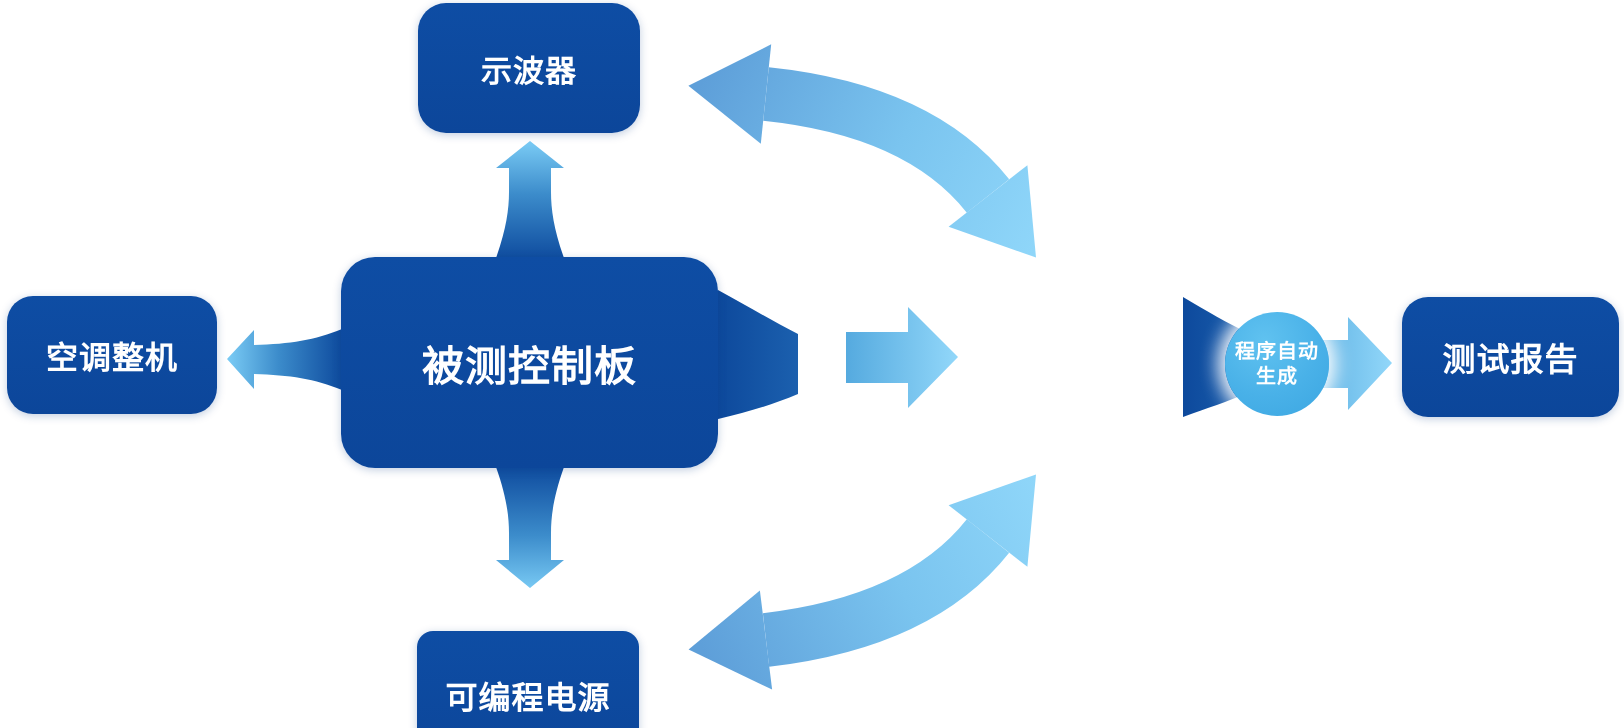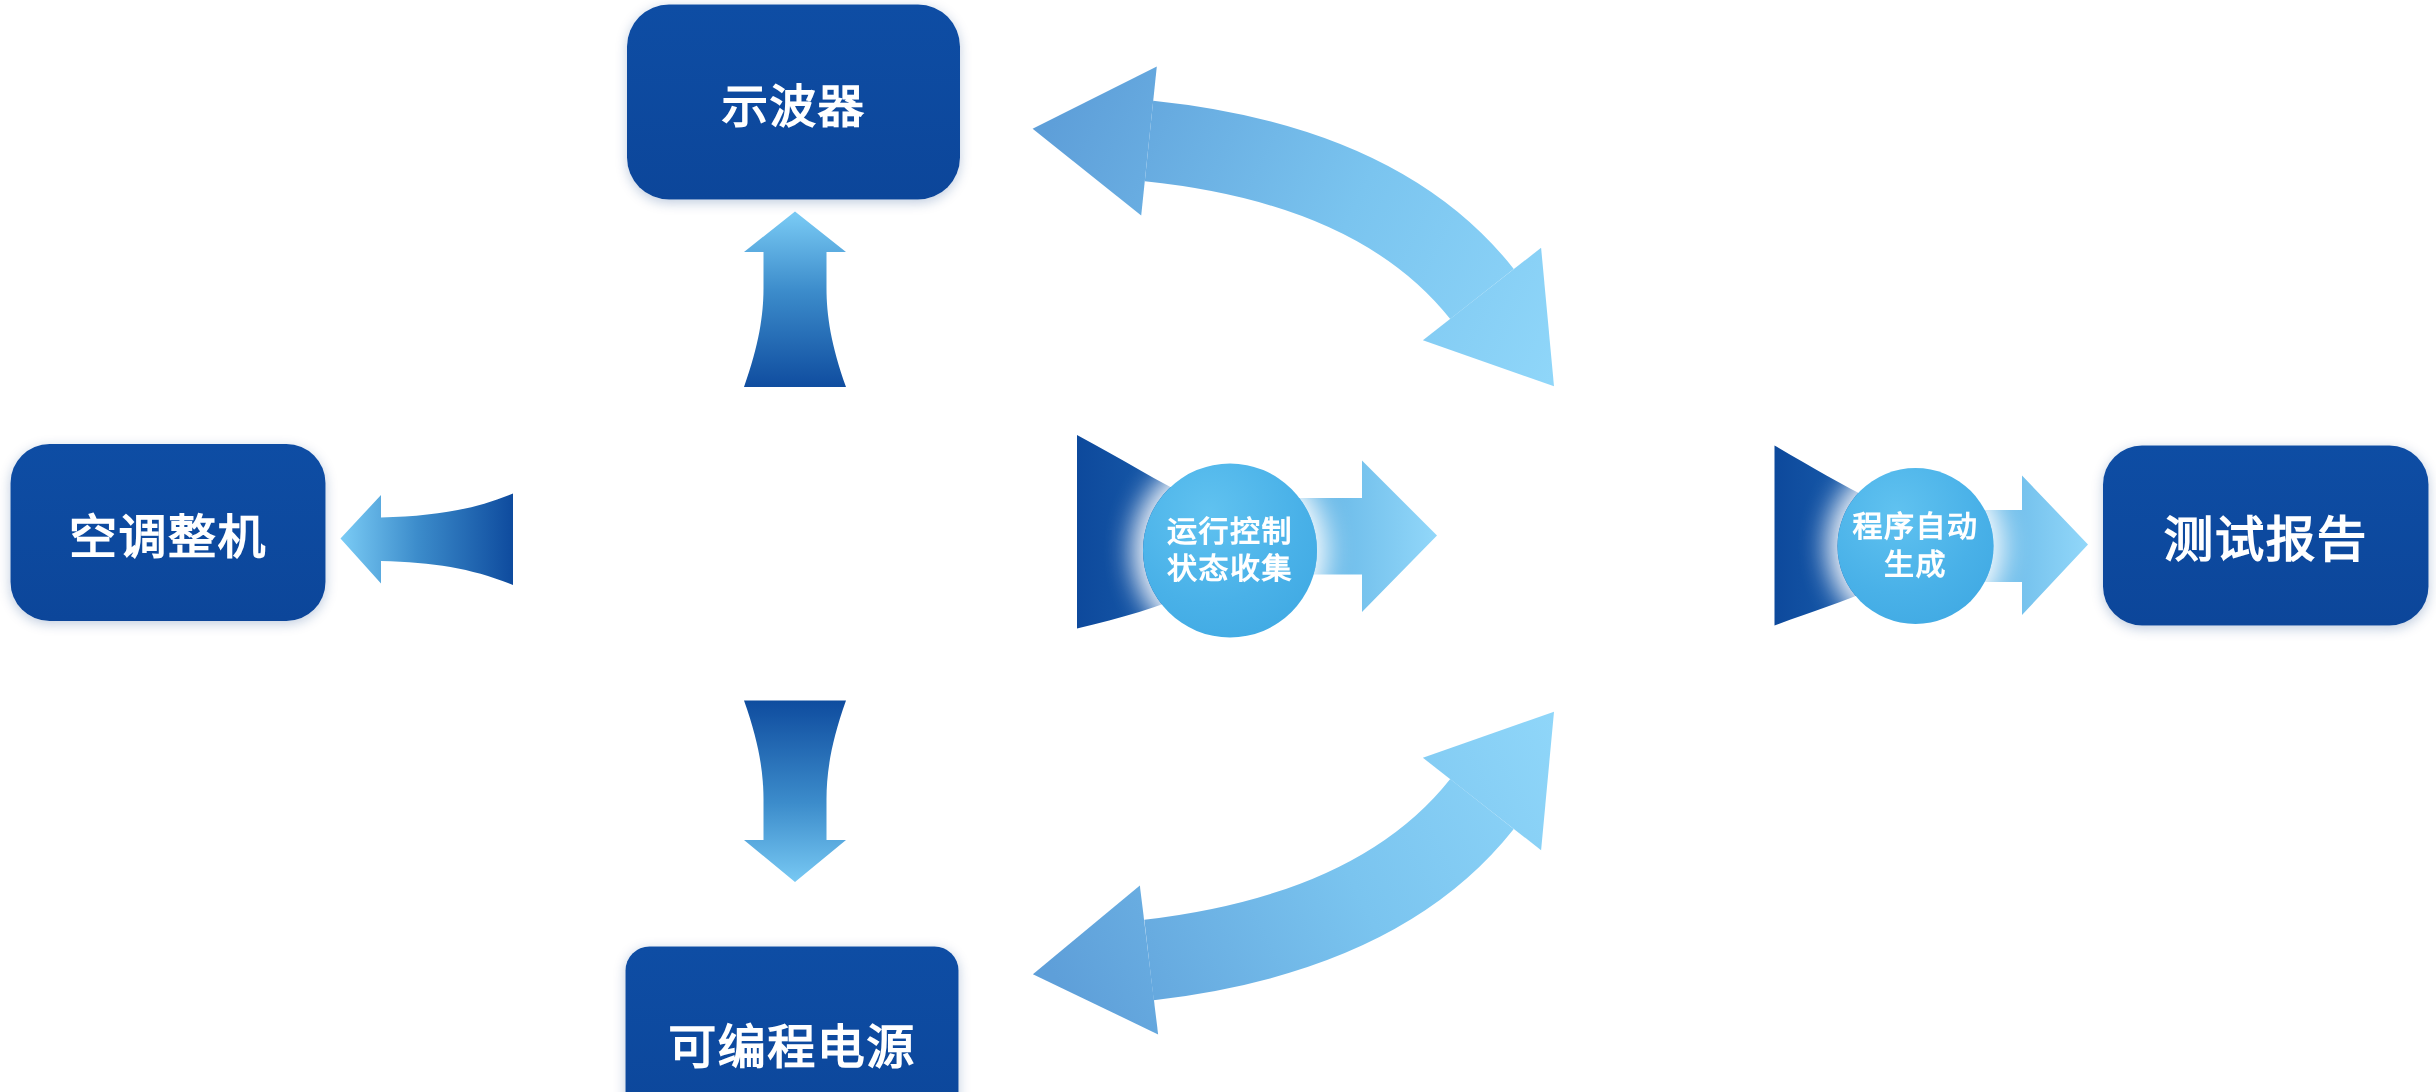--- a/index.html
+++ b/index.html
@@ -118,35 +118,34 @@
   </svg>
 
   <div class="node" style="left:418px; top:3px; width:222px; height:130px; border-radius:28px; font-size:31px;">
     <span>示波器</span>
   </div>
 
   <div class="node" style="left:7px; top:296px; width:210px; height:118px; border-radius:26px; font-size:32px;">
     <span>空调整机</span>
   </div>
 
+  <div class="node" style="left:341px; top:257px; width:377px; height:211px; border-radius:34px; font-size:42px;">
+    <span>被测控制板</span>
+  </div>
 
   <div class="node" style="left:417px; top:595px; width:222px; height:127px; border-radius:16px; font-size:32px;margin-top:36px;">
     <span>可编程电源</span>
   </div>
 
 
   <div class="node" style="left:1402px; top:297px; width:217px; height:120px; border-radius:26px; font-size:33px;justify-content:center;">
     <span>测试报告</span>
   </div>
 
 
-  <div class="badge" style="left:762px; top:309px; width:116px; height:116px;">
-    <span>运行控制</span>
-    <span>状态收集</span>
-  </div>
 
 
   <div class="badge" style="left:1225px; top:312px; width:104px; height:104px;">
     <span>程序自动</span>
     <span>生成</span>
   </div>
 
 </div>
 
 </body></html>

